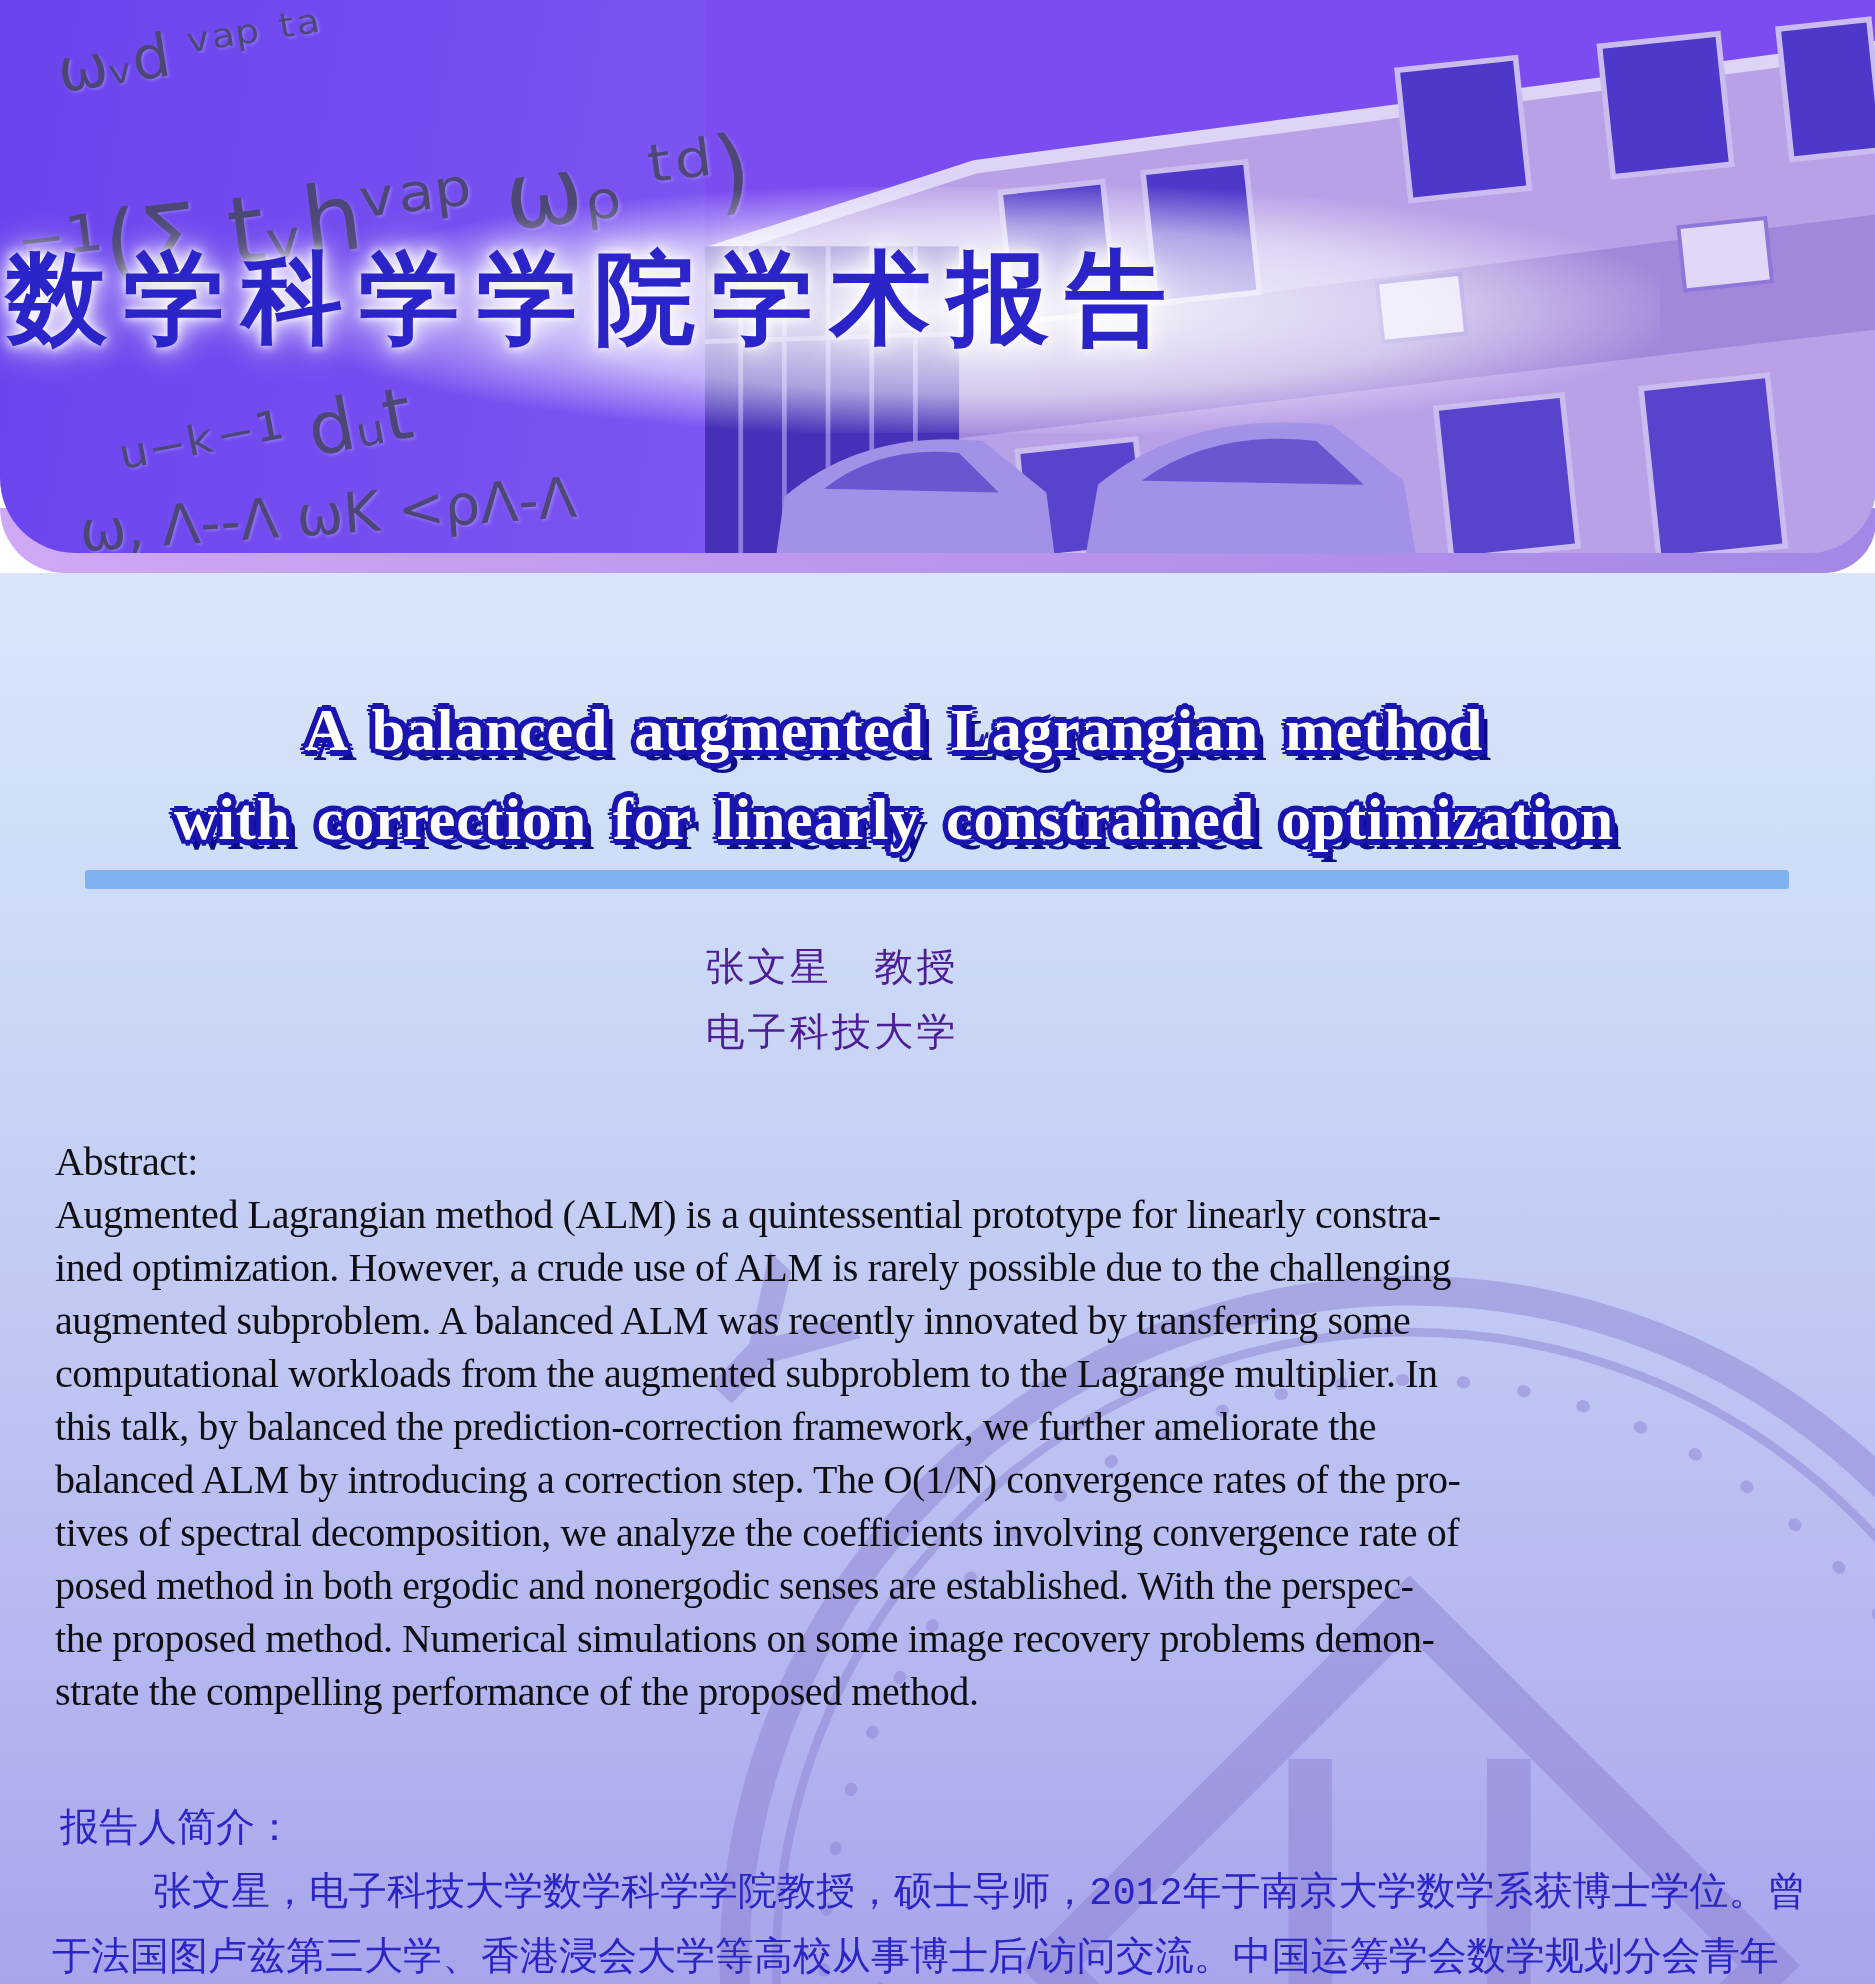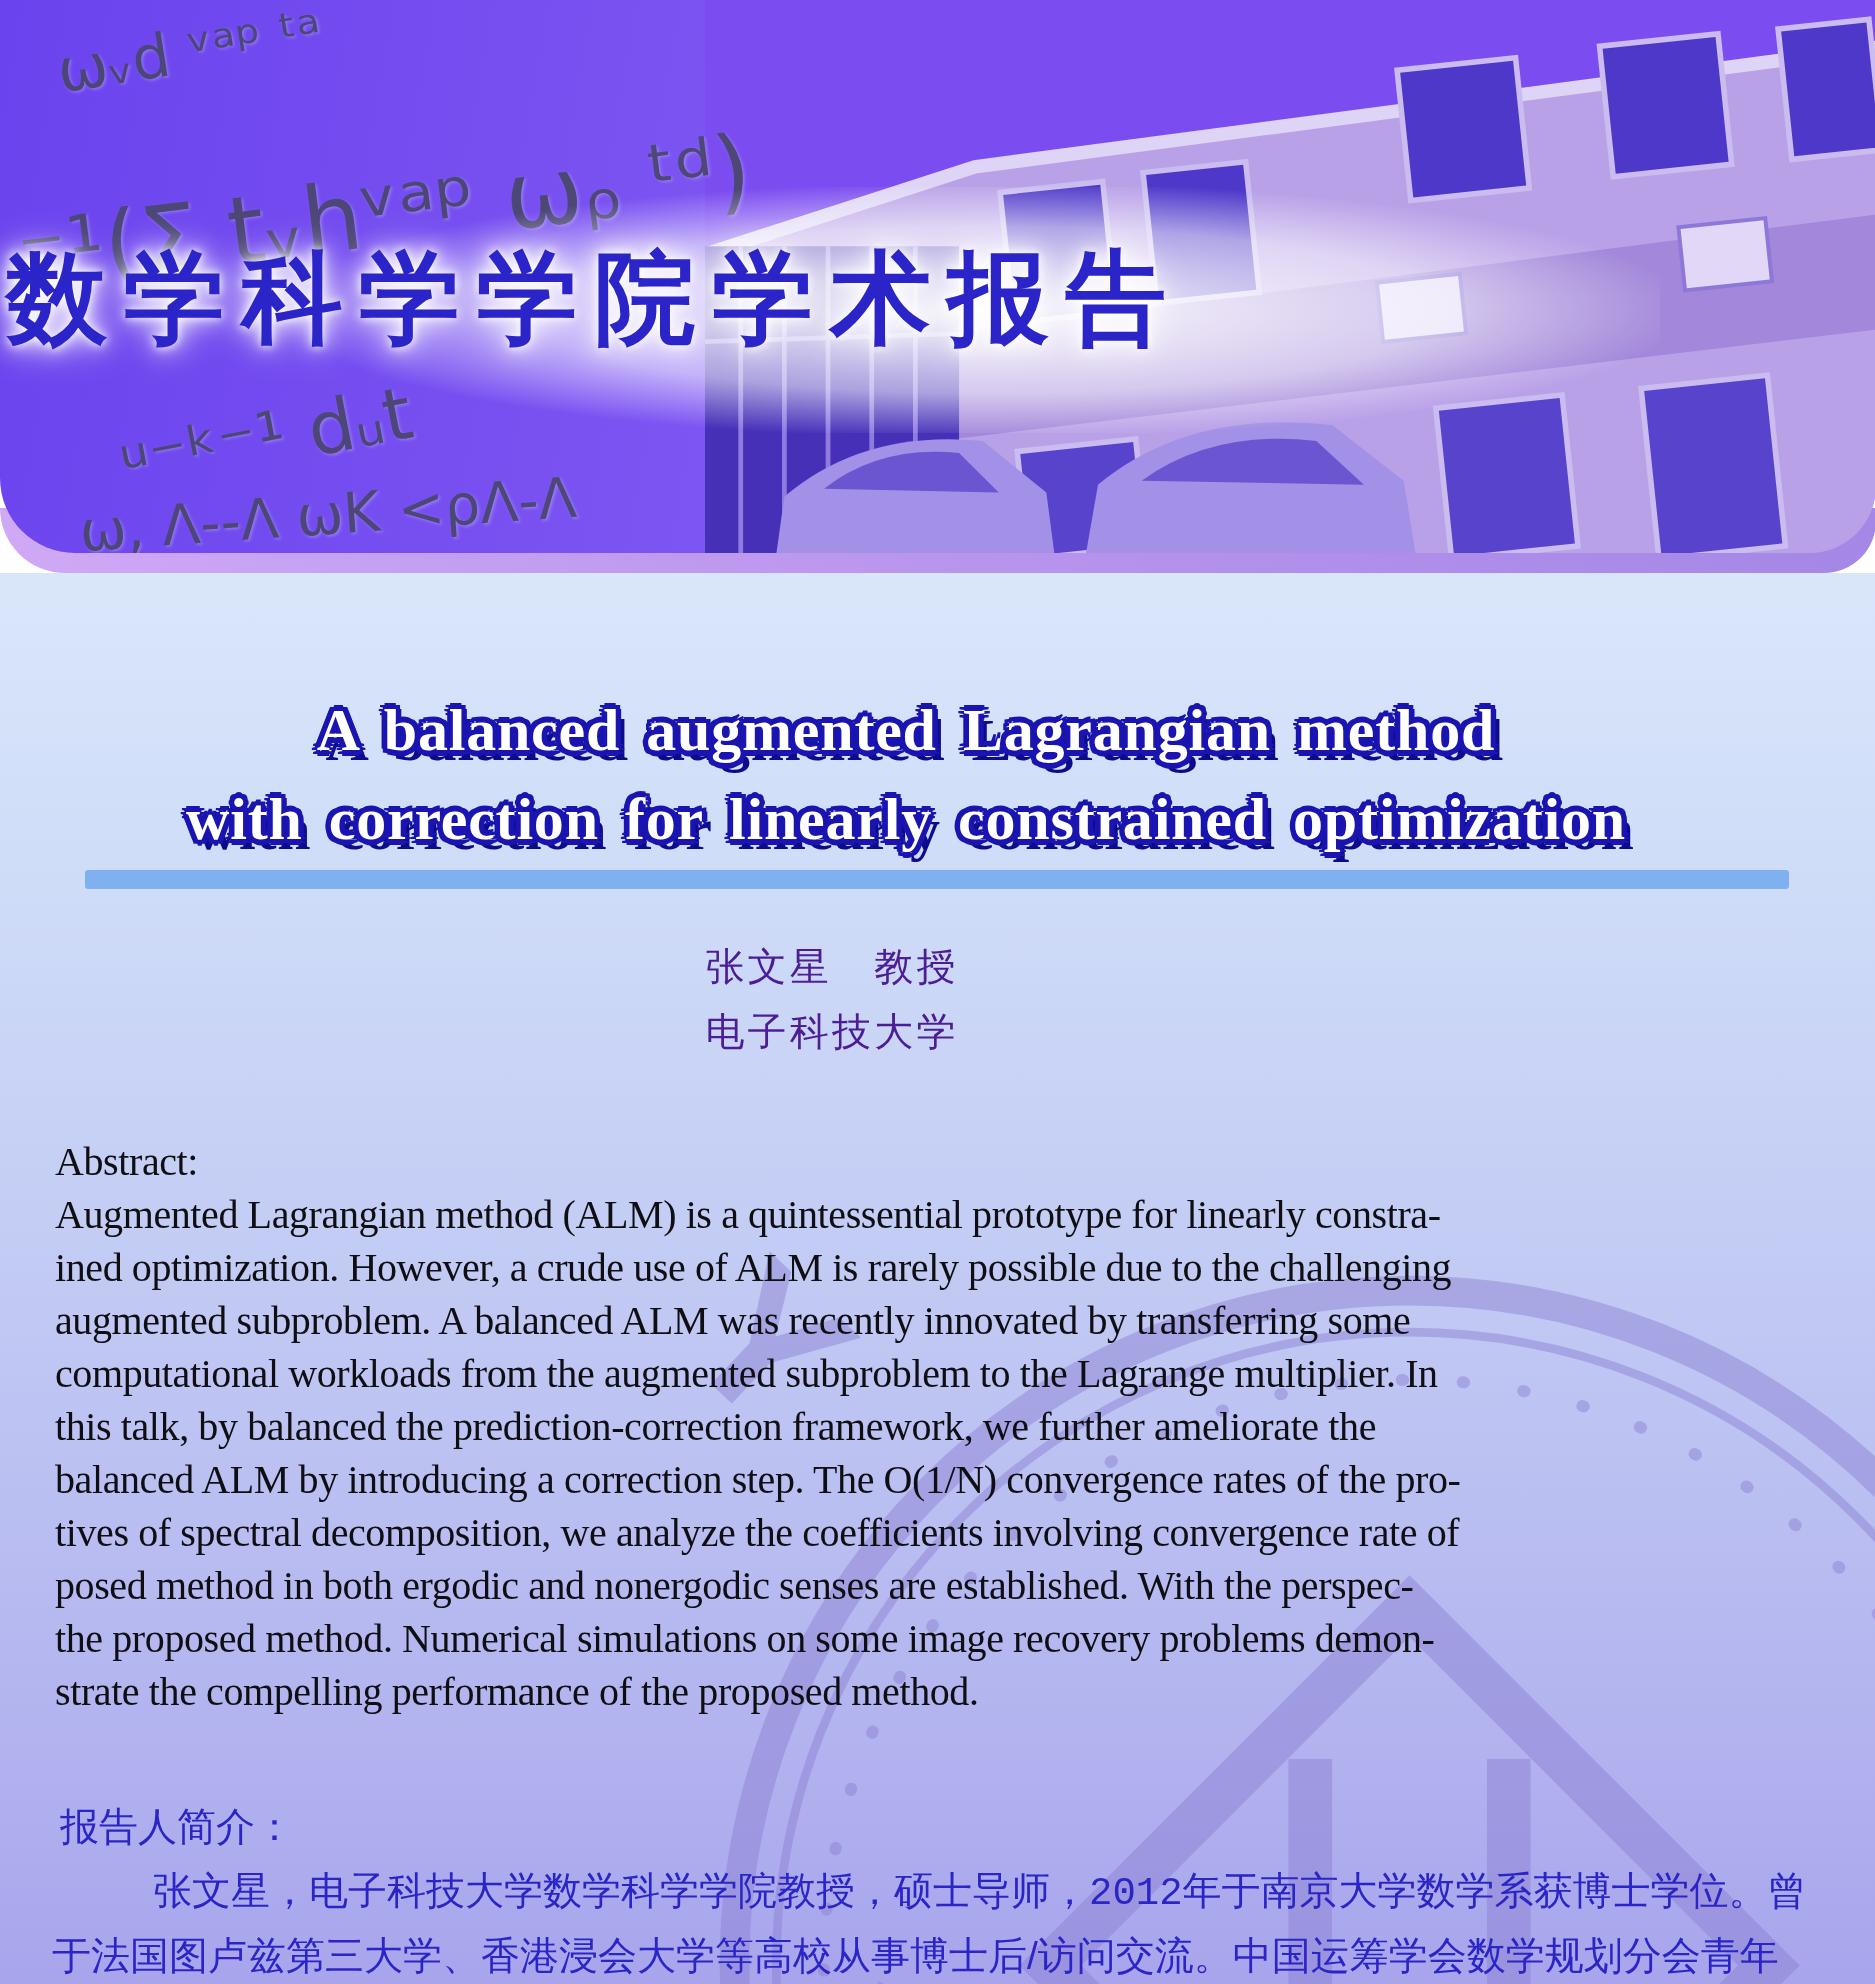--- a/index.html
+++ b/index.html
@@ -28,21 +28,21 @@
   .s1{left:16px;top:159px;font-size:93px;transform:rotate(-7deg);}
   .s2{left:119px;top:397px;font-size:73px;transform:rotate(-11deg);}
   .s3{left:79px;top:482px;font-size:56px;transform:rotate(-4deg);}
   .title-glow{position:absolute;left:310px;top:187px;width:1350px;height:246px;z-index:6;
     background:radial-gradient(ellipse at center,rgba(255,255,255,.97) 0%,rgba(255,255,255,.55) 48%,rgba(255,255,255,0) 74%);}
   .header-title{position:absolute;left:6px;top:238px;width:1740px;z-index:7;
     font-size:101px;line-height:123px;font-weight:700;letter-spacing:16.7px;color:#2b24c8;
     text-shadow:0 0 10px #ffffff,0 0 22px #ffffff,0 0 38px rgba(255,255,255,.95);}
 
   
-  .talk-title{position:absolute;left:12px;width:1788px;text-align:center;z-index:5;
+  .talk-title{position:absolute;left:0;width:1788px;text-align:center;z-index:5;
     font-weight:700;font-size:60px;color:#ffffff;letter-spacing:0.8px;word-spacing:10.3px;
     text-shadow:
       -4.4px -4.4px 0 #1a14b0, 4.4px -4.4px 0 #1a14b0, -4.4px 4.4px 0 #1a14b0, 4.4px 4.4px 0 #1a14b0,
       -5.6px 0 0 #1a14b0, 5.6px 0 0 #1a14b0, 0 -5.6px 0 #1a14b0, 0 5.6px 0 #1a14b0,
       8.7px 9.5px 0 #0e0b8a;}
   .t1{top:696px;}
   .t2{top:785px;}
   .divider{position:absolute;left:85px;top:870px;width:1704px;height:19px;z-index:5;
     background:#7fb1f0;border-radius:3.2px;}
 

